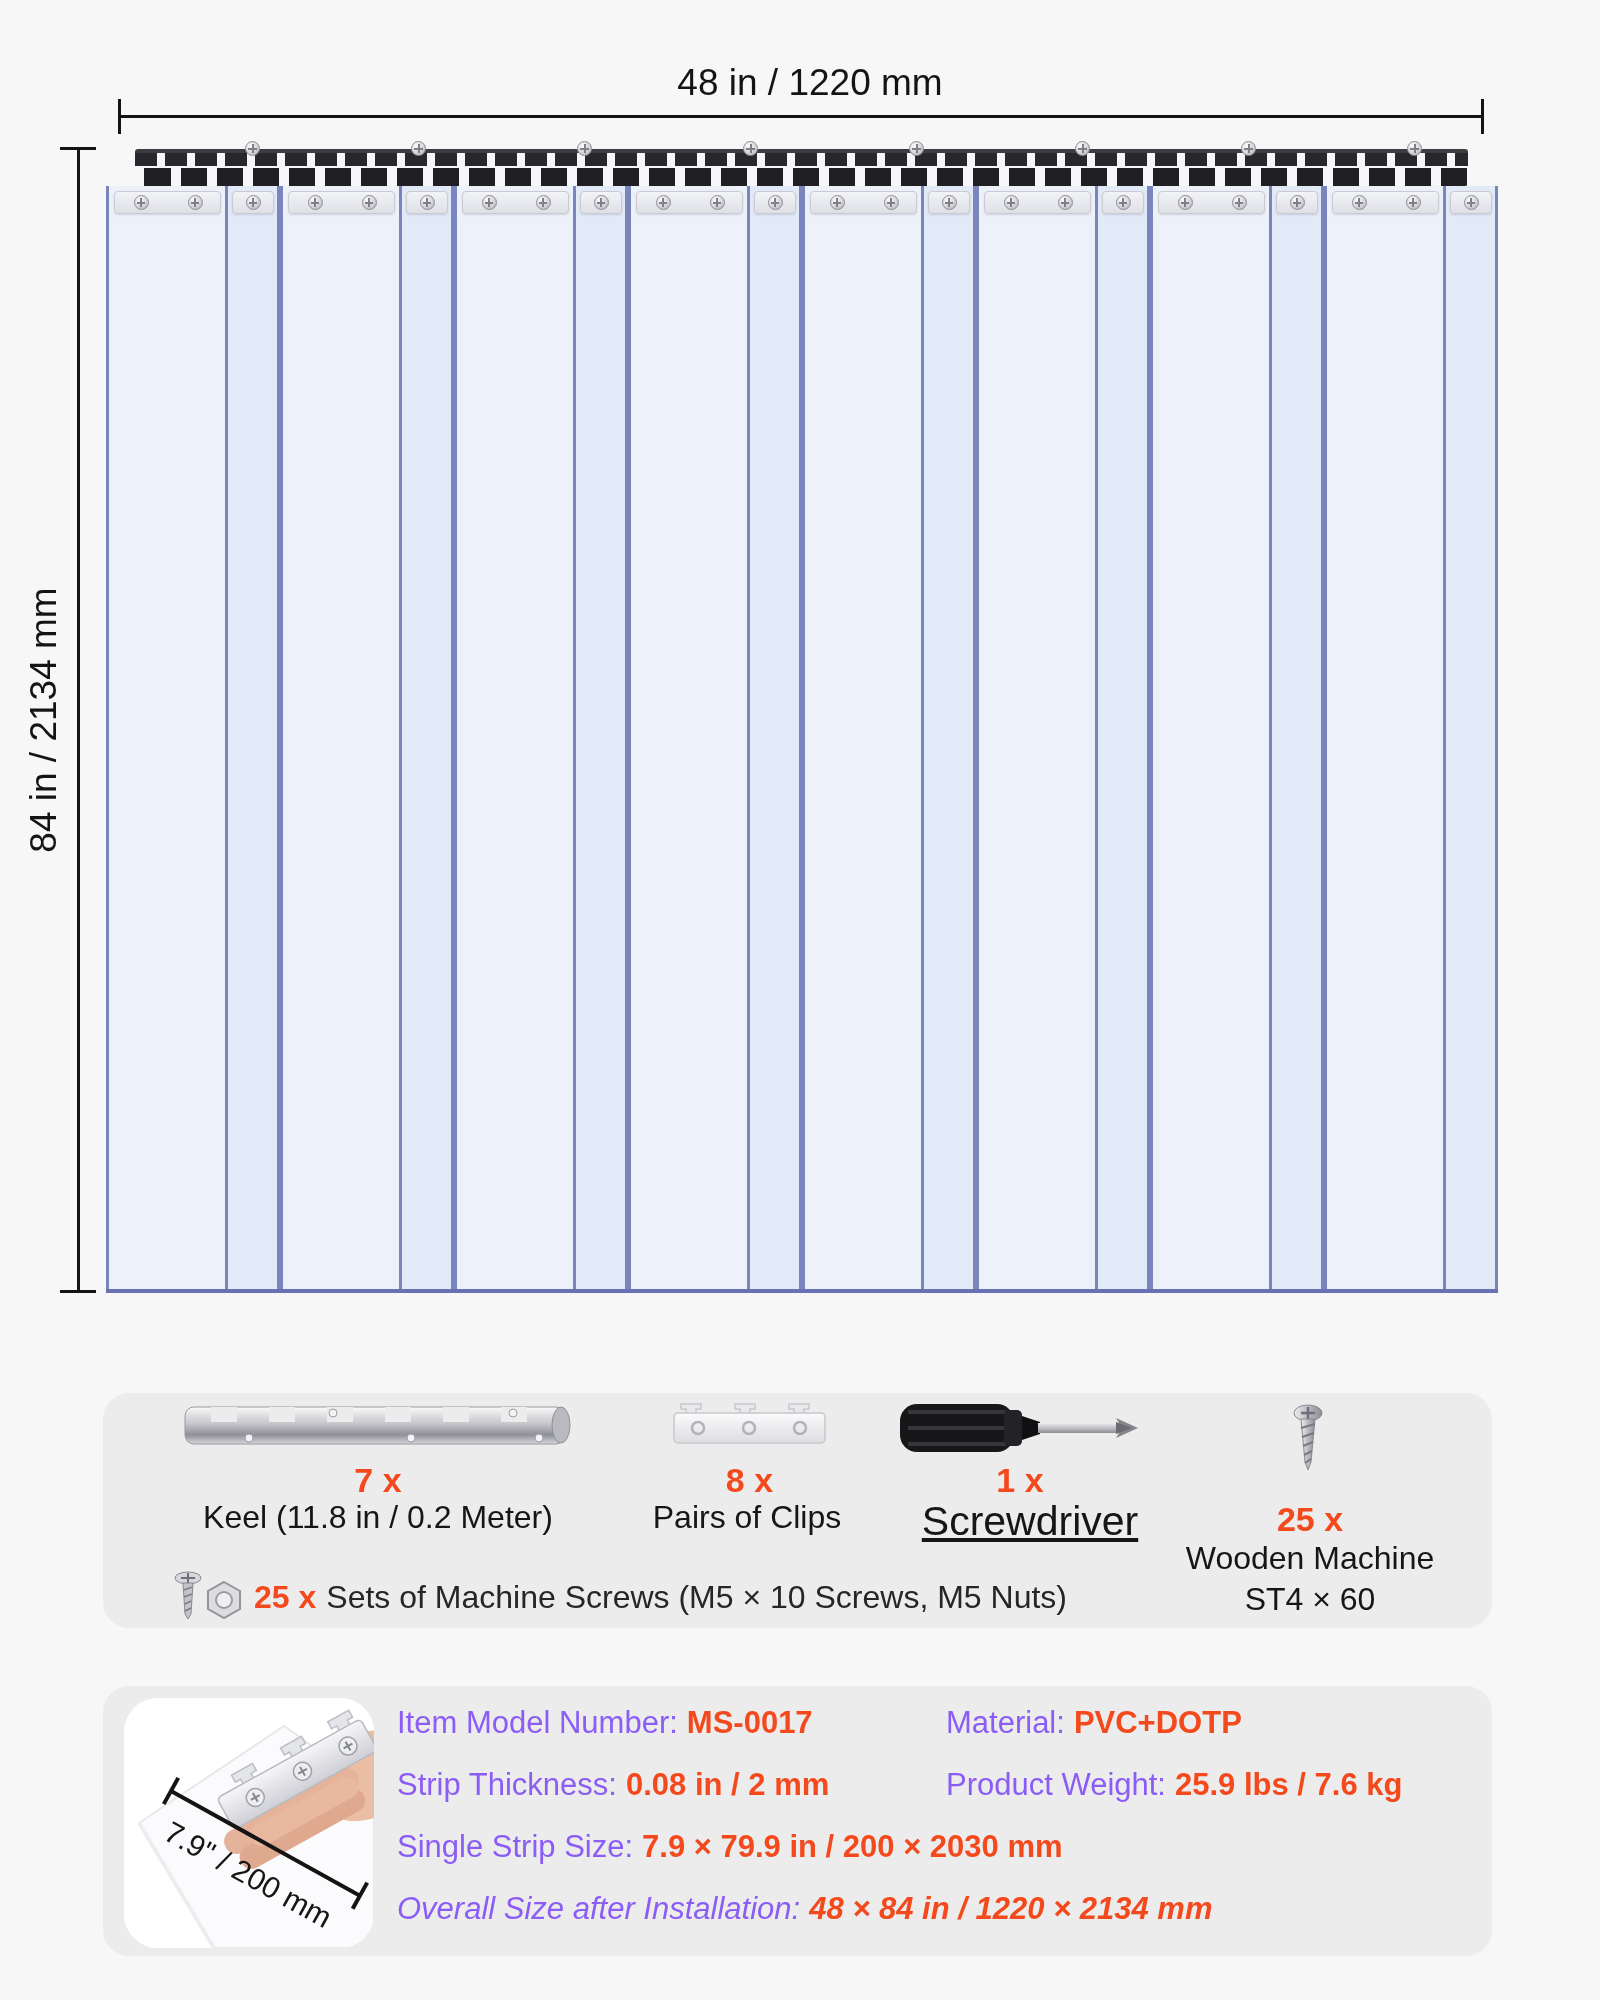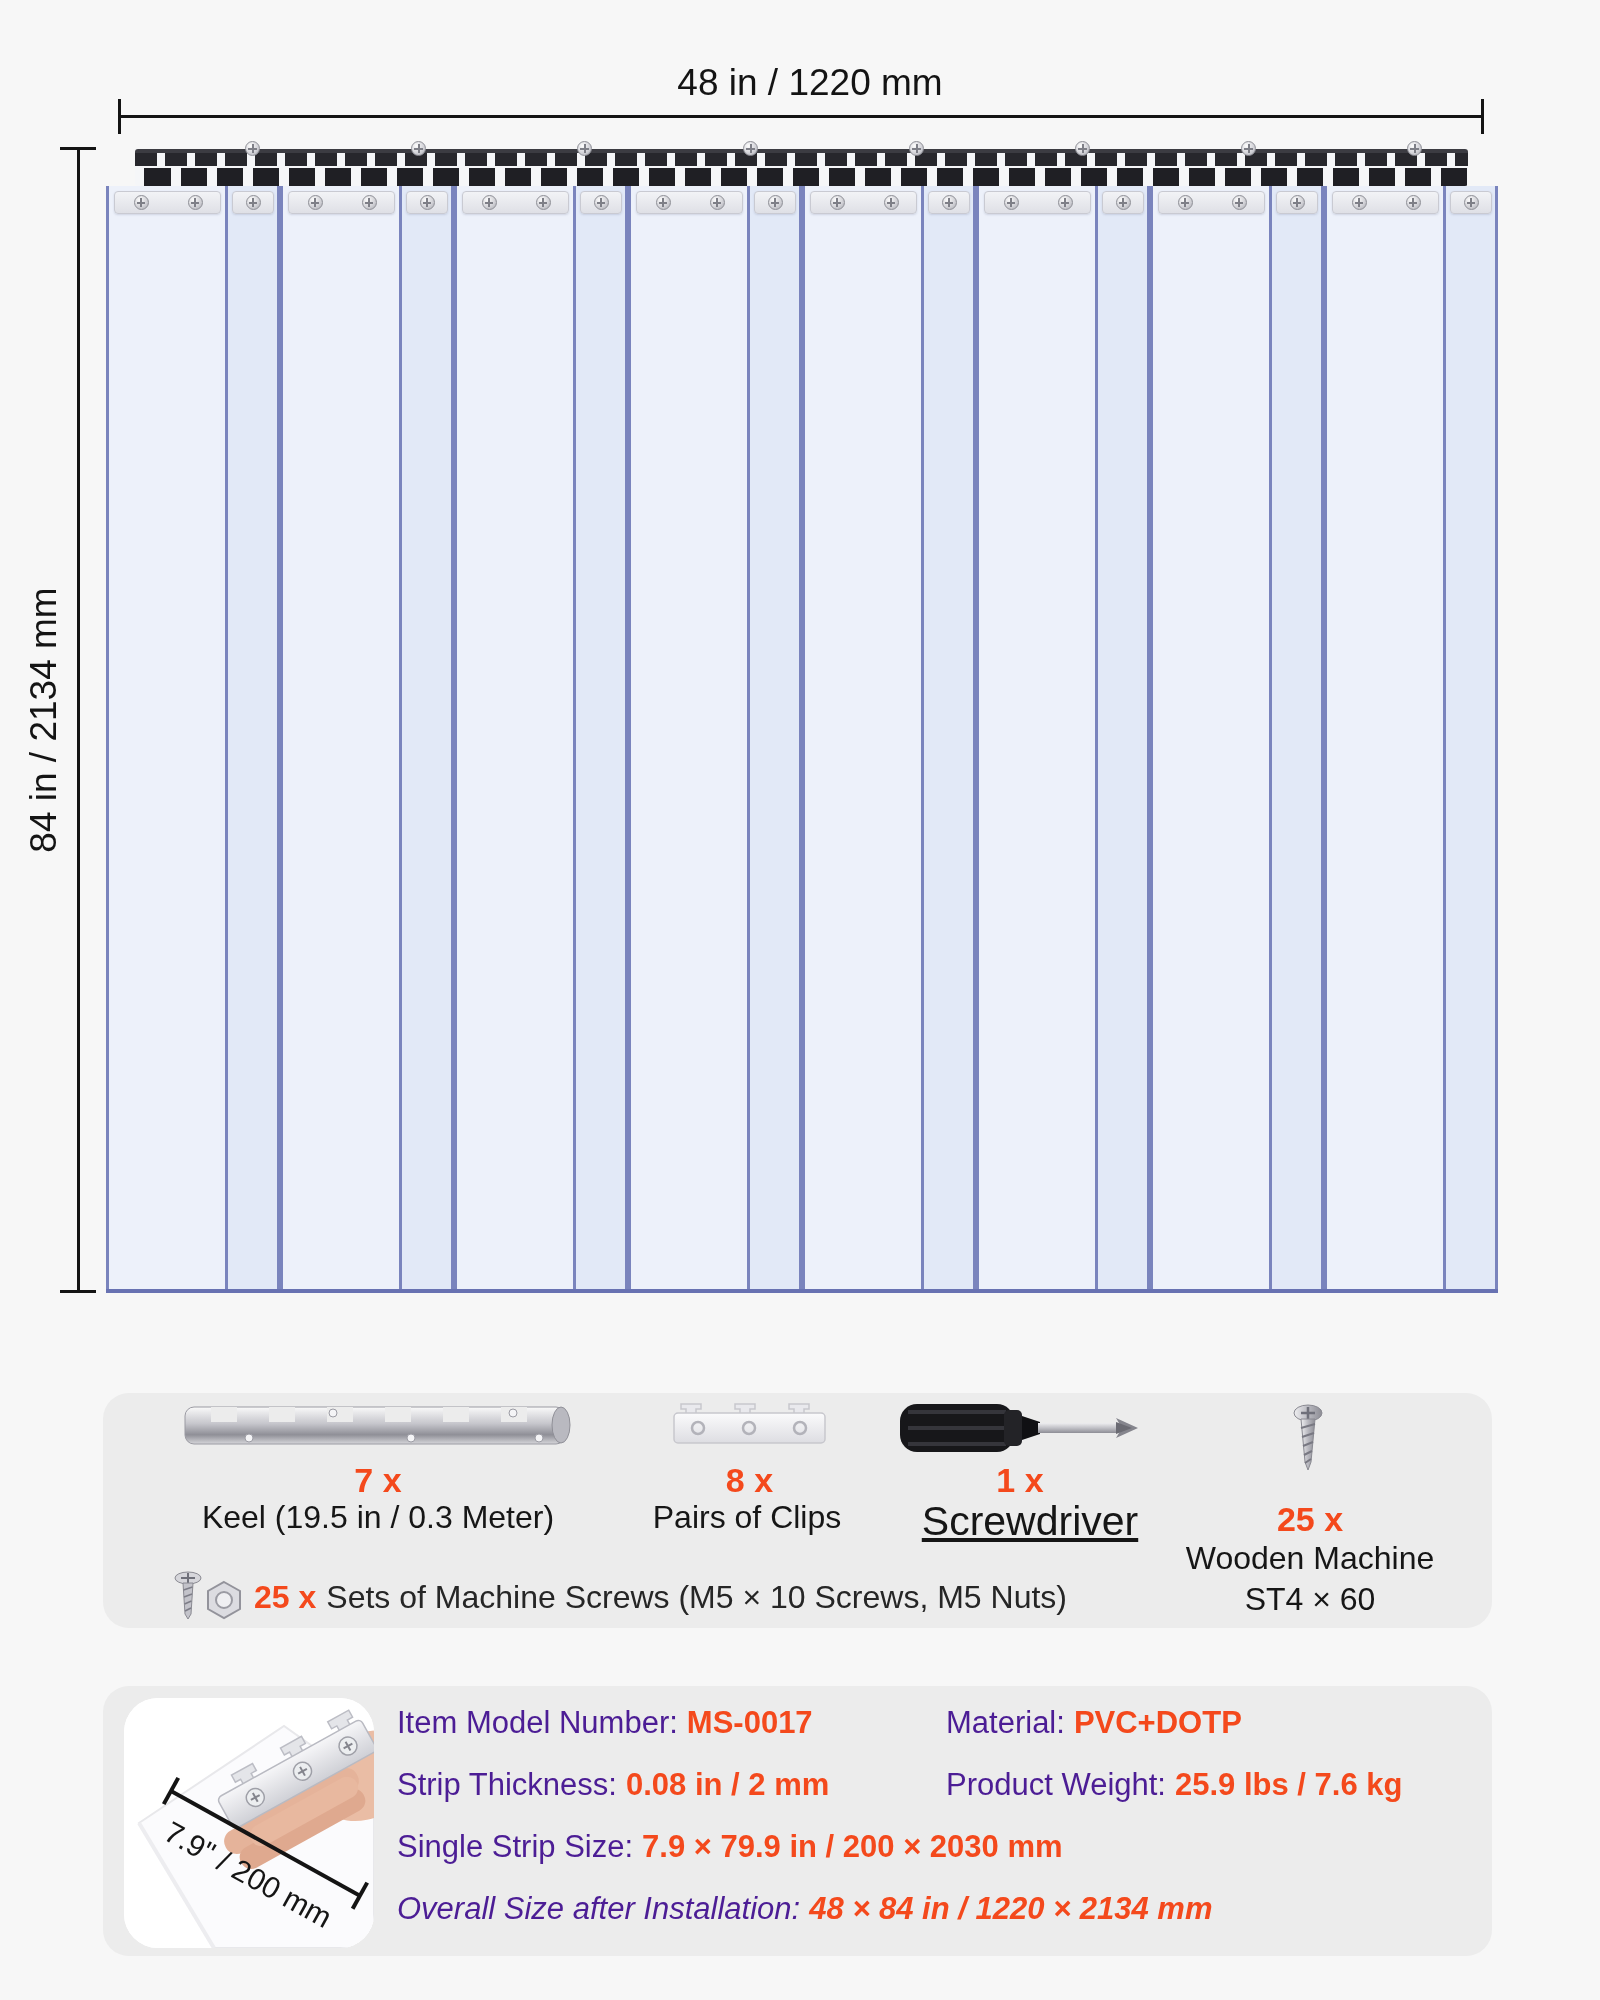--- a/index.html
+++ b/index.html
@@ -75,21 +75,21 @@
   .part-label.big{font-size:41px;text-decoration:underline;}
   .machine-line{position:absolute;left:254px;top:1579px;font-size:32px;font-weight:500;color:#262626;white-space:nowrap;}
   .machine-line .q{color:var(--accent);font-weight:700;margin-right:10px;}
 
   .photo{
     position:absolute;left:124px;top:1698px;width:250px;height:250px;
     background:#ffffff;border-radius:34px;overflow:hidden;
   }
 
   .spec-cell{position:absolute;font-size:31px;white-space:nowrap;}
-  .spec-cell .lbl{font-weight:500;color:#4c1d95;text-align:center;}
+  .spec-cell .lbl{font-weight:500;color:#8b5cf6;text-align:center;}
   .spec-cell .val{font-weight:700;color:var(--accent);margin-left:9px;}
   .r1{top:1705px;} .r2{top:1767px;} .r3{top:1829px;} .r4{top:1891px;font-style:italic;}
   .c1{left:397px;} .c2{left:946px;}
 
   .icon-wrap{position:absolute;}
 </style>
 </head>
 <body data-name="strip-curtain-infographic">
 
 <div class="dim-label-top" data-name="width-dimension-label">48 in / 1220 mm</div>
@@ -188,21 +188,21 @@
     <g fill="#f4f4f6" stroke="#9c9ca4">
       <circle cx="150" cy="15" r="4"></circle>
         <circle cx="330" cy="15" r="4"></circle>
       <circle cx="66" cy="40" r="4"></circle>
         <circle cx="228" cy="40" r="4"></circle>
         <circle cx="356" cy="40" r="4"></circle>
     </g>
   </svg>
 </div>
 <div class="qty" style="left:183px;width:390px;top:1461px;" data-name="keel-qty">7 x</div>
-<div class="part-label" style="left:163px;width:430px;top:1499px;" data-name="keel-label">Keel (19.5 in / 0.3 Meter)</div>
+<div class="part-label" style="left:163px;width:430px;top:1499px;" data-name="keel-label">Keel (11.8 in / 0.2 Meter)</div>
 
 <div class="icon-wrap" style="left:672px;top:1400px;" data-name="clips-icon">
   <svg width="155" height="50" viewBox="0 0 155 50">
     <defs>
       <linearGradient id="plate1" x1="0" y1="0" x2="0" y2="1">
         <stop offset="0" stop-color="#fbfbfc"></stop>
           <stop offset="1" stop-color="#dddde2"></stop>
       </linearGradient>
     </defs>
     <g fill="#e9e9ed" stroke="#c7c7cd" stroke-width="1.5">

